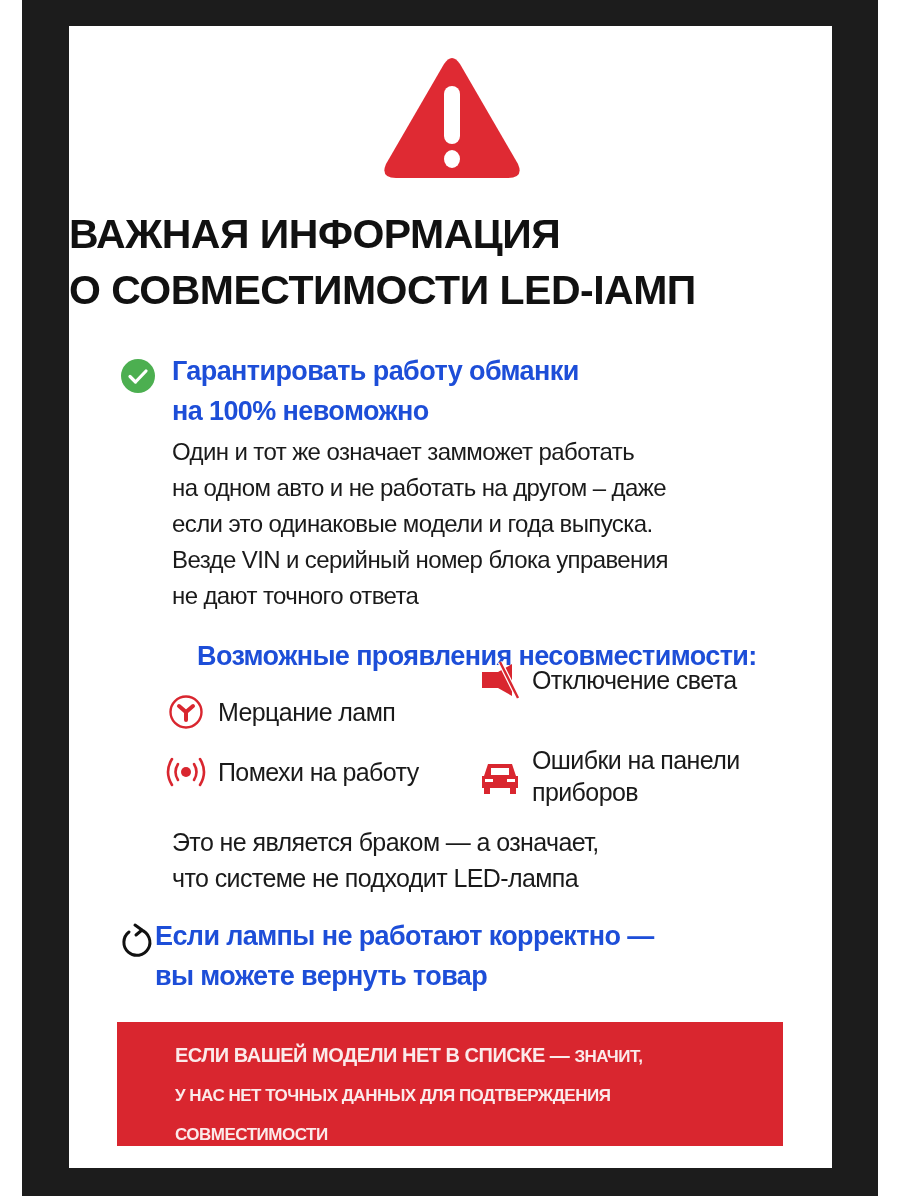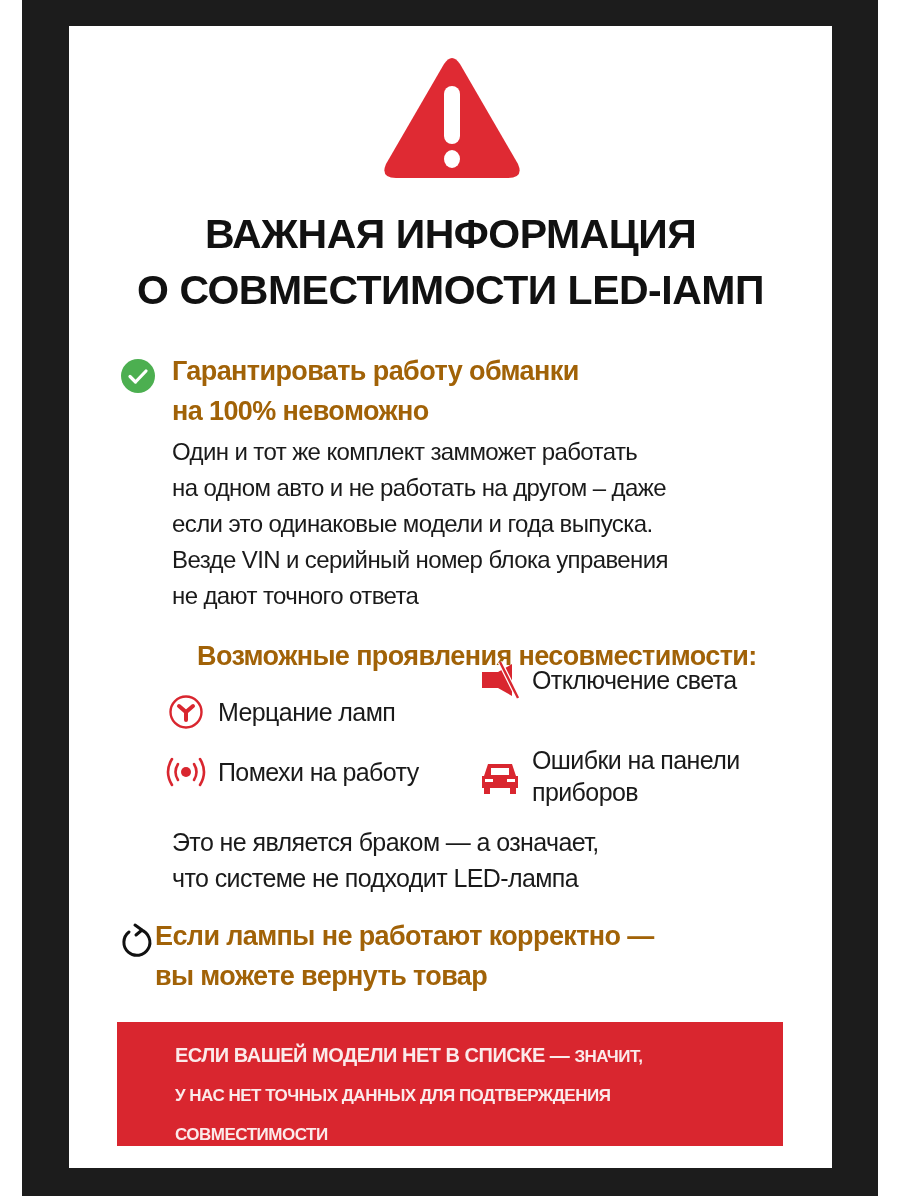--- a/index.html
+++ b/index.html
@@ -14,28 +14,28 @@
   }
   .panel {
     position: absolute; left: 69px; top: 26px; width: 763px; height: 1142px;
     background: #ffffff;
   }
   .warn-icon {
     position: absolute; left: 382px; top: 56px; width: 140px; height: 126px;
   }
   .title {
     position: absolute; left: 69px; width: 763px; top: 206px;
-    text-align: center; font-weight: bold; font-size: 41px; line-height: 56px;
+    text-align: left; font-weight: bold; font-size: 41px; line-height: 56px;
     color: #111; letter-spacing: -0.5px;
   }
   .title div { white-space: nowrap; }
   .abs { position: absolute; }
   .check-icon { left: 120px; top: 358px; width: 36px; height: 36px; }
   .h2 {
-    font-weight: bold; font-size: 27px; line-height: 40px; color: #a16207;
+    font-weight: bold; font-size: 27px; line-height: 40px; color: #1d4ed8;
     letter-spacing: -0.6px; white-space: nowrap;
   }
   .body-text {
     font-size: 24px; line-height: 36px; color: #1a1a1a; letter-spacing: -0.6px;
     white-space: nowrap;
   }
   .sec1 { left: 172px; top: 351px; }
   .para1 { left: 172px; top: 434px; }
   .sec2 { left: 172px; top: 636px; margin-left: 25px; }
   .issue { position: absolute; display: flex; align-items: center; }
@@ -79,21 +79,21 @@
 
 <svg class="abs check-icon" viewBox="0 0 36 36">
   <circle cx="18" cy="18" r="17" fill="#4caf50"></circle>
   <path d="M10 18.5 L15.5 24 L26 13" stroke="#fff" stroke-width="3.2" fill="none" stroke-linecap="round" stroke-linejoin="round"></path>
 </svg>
 <div class="abs h2 sec1">
   <div>Гарантировать работу обманки</div>
   <div>на 100% невоможно</div>
 </div>
 <div class="abs body-text para1">
-  <div>Один и тот же комплект замможет работать</div>
+  <div>Один и тот же означает замможет работать</div>
   <div>на одном авто и не работать на другом – даже</div>
   <div>если это одинаковые модели и года выпуска.</div>
   <div>Везде VIN и серийный номер блока управения</div>
   <div>не дают точного ответа</div>
 </div>
 
 <div class="abs h2 sec2">Возможные проявления несовместимости:</div>
 
 <div class="issue i1">
   <span class="ic">

